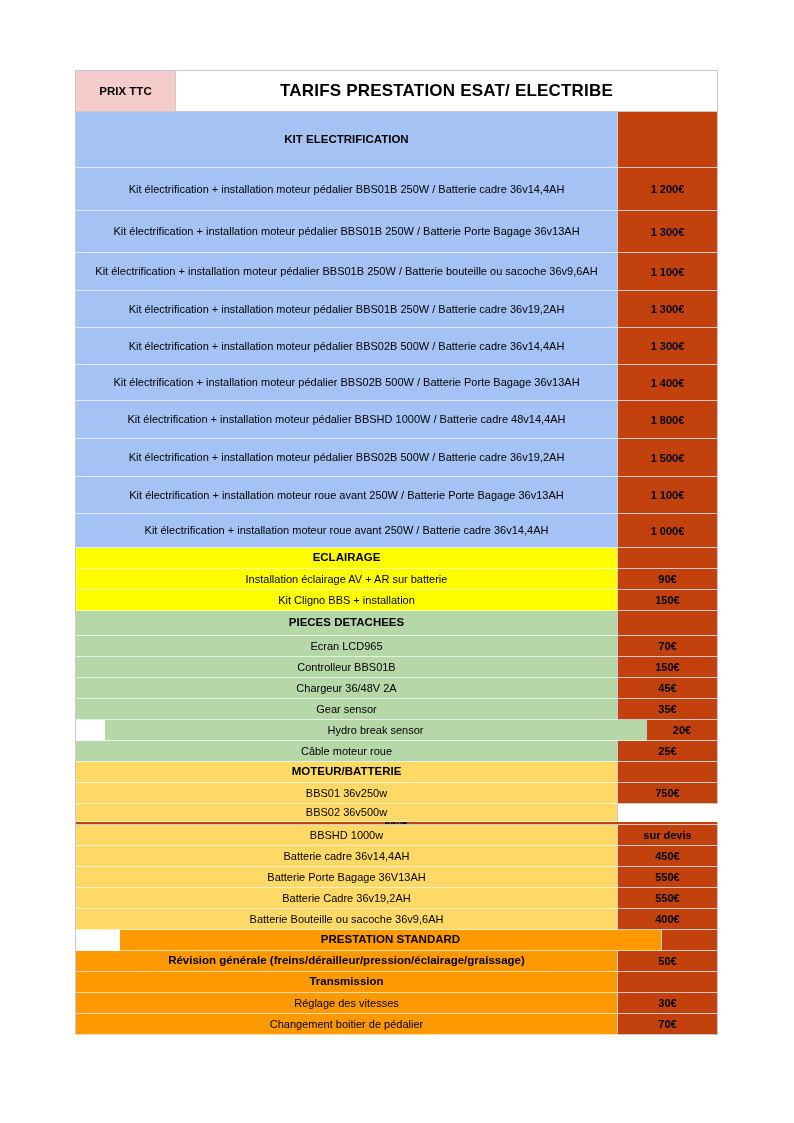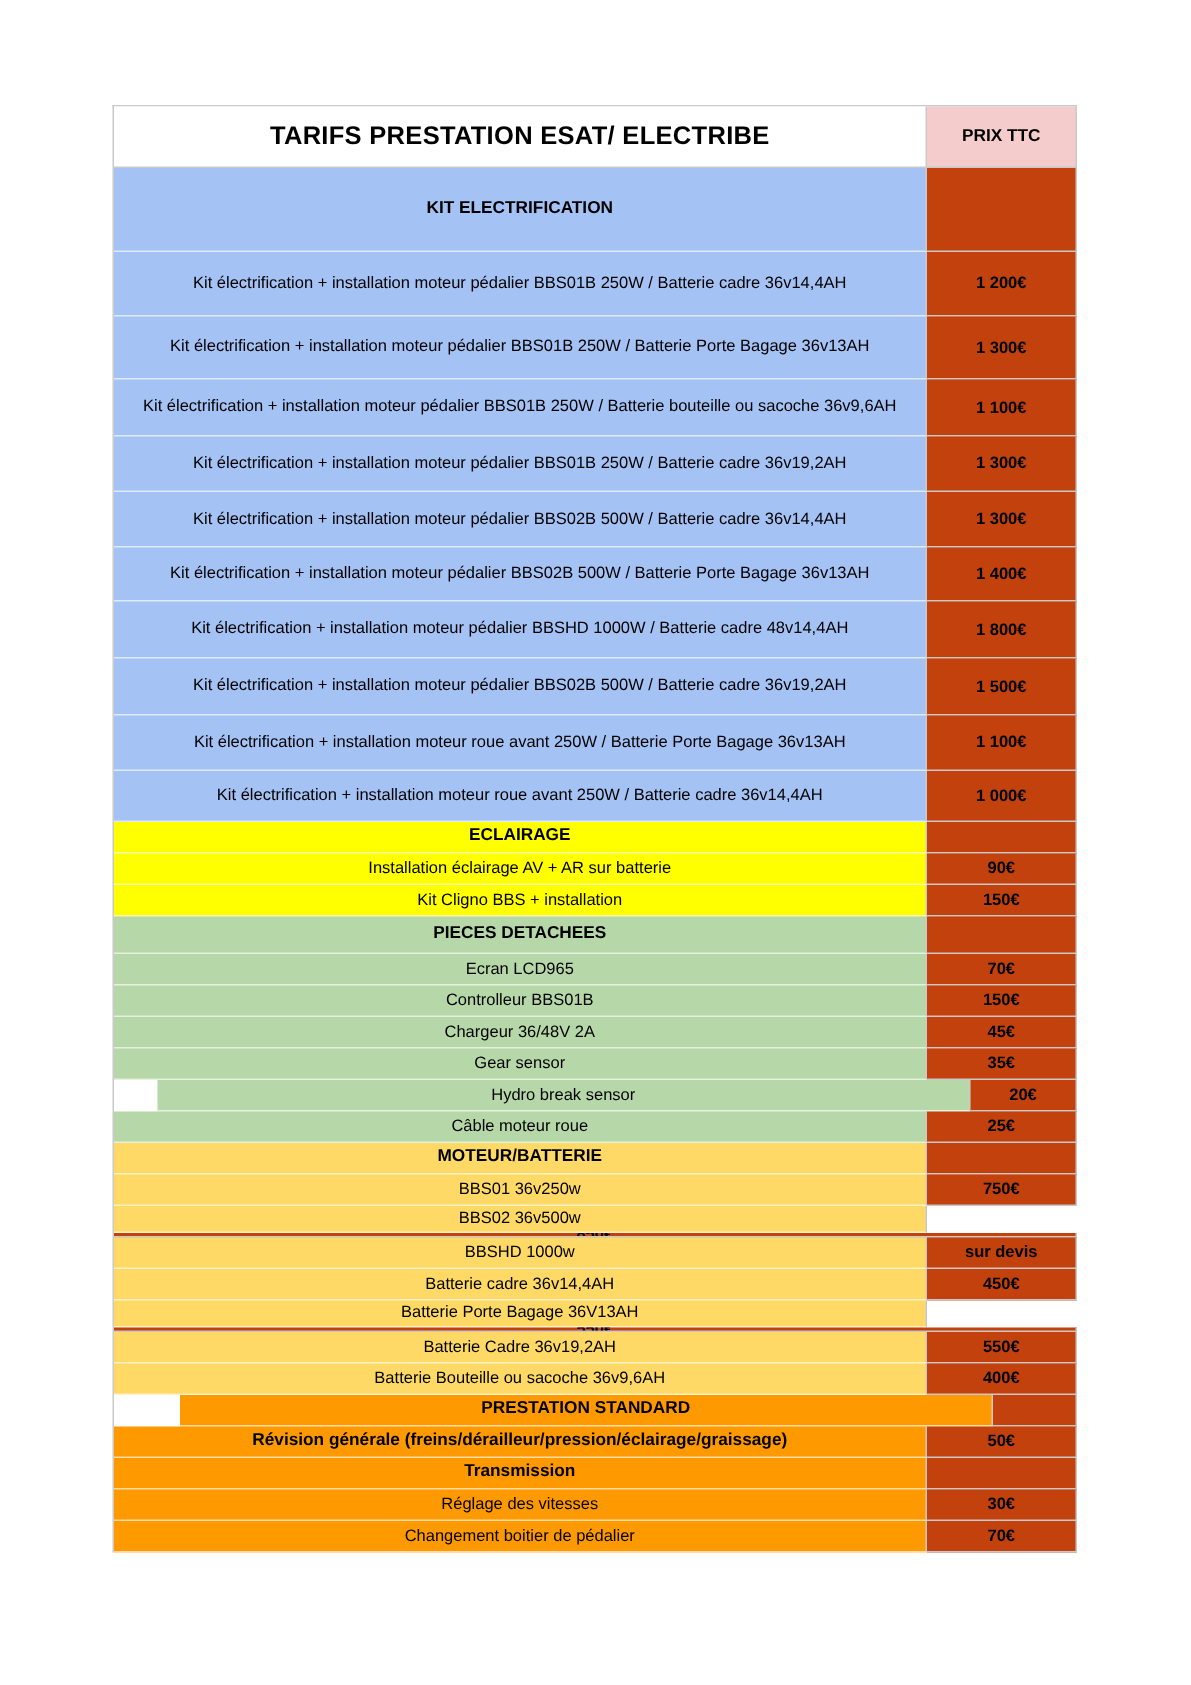--- a/index.html
+++ b/index.html
@@ -52,22 +52,22 @@
   .header-row .price {
     font-weight: bold;
     font-size: 11.5px;
   }
 </style>
 </head>
 <body>
 
 <div class="price-table">
   <div class="row header-row">
+    <div class="cell price" title="PRIX TTC" style="background: rgb(244, 204, 204);">PRIX TTC</div>
     <div class="cell desc">TARIFS PRESTATION ESAT/ ELECTRIBE</div>
-    <div class="cell price" title="PRIX TTC" style="background: rgb(244, 204, 204);">PRIX TTC</div>
   </div>
   <div id="rows">
       <div class="row" style="height: 56px;">
         <div class="cell desc colored bold" style="background: rgb(164, 194, 244); font-size: 11.5px;">KIT ELECTRIFICATION</div>
         <div class="cell price"></div>
       </div>
       <div class="row" style="height: 43px;">
         <div class="cell desc colored" style="background: rgb(164, 194, 244);">Kit électrification + installation moteur pédalier BBS01B 250W / Batterie cadre 36v14,4AH</div>
         <div class="cell price">1 200€</div>
       </div>
@@ -160,21 +160,21 @@
         <div class="cell price">850€</div>
       </div>
       <div class="row" style="height: 21px;">
         <div class="cell desc colored" style="background: rgb(255, 217, 102);">BBSHD 1000w</div>
         <div class="cell price">sur devis</div>
       </div>
       <div class="row" style="height: 21px;">
         <div class="cell desc colored" style="background: rgb(255, 217, 102);">Batterie cadre 36v14,4AH</div>
         <div class="cell price">450€</div>
       </div>
-      <div class="row" style="height: 21px; flex-direction: column;">
+      <div class="row" style="height: 21px;">
         <div class="cell desc colored" style="background: rgb(255, 217, 102);">Batterie Porte Bagage 36V13AH</div>
         <div class="cell price">550€</div>
       </div>
       <div class="row" style="height: 21px;">
         <div class="cell desc colored" style="background: rgb(255, 217, 102);">Batterie Cadre 36v19,2AH</div>
         <div class="cell price">550€</div>
       </div>
       <div class="row" style="height: 21px;">
         <div class="cell desc colored" style="background: rgb(255, 217, 102);">Batterie Bouteille ou sacoche 36v9,6AH</div>
         <div class="cell price">400€</div>

